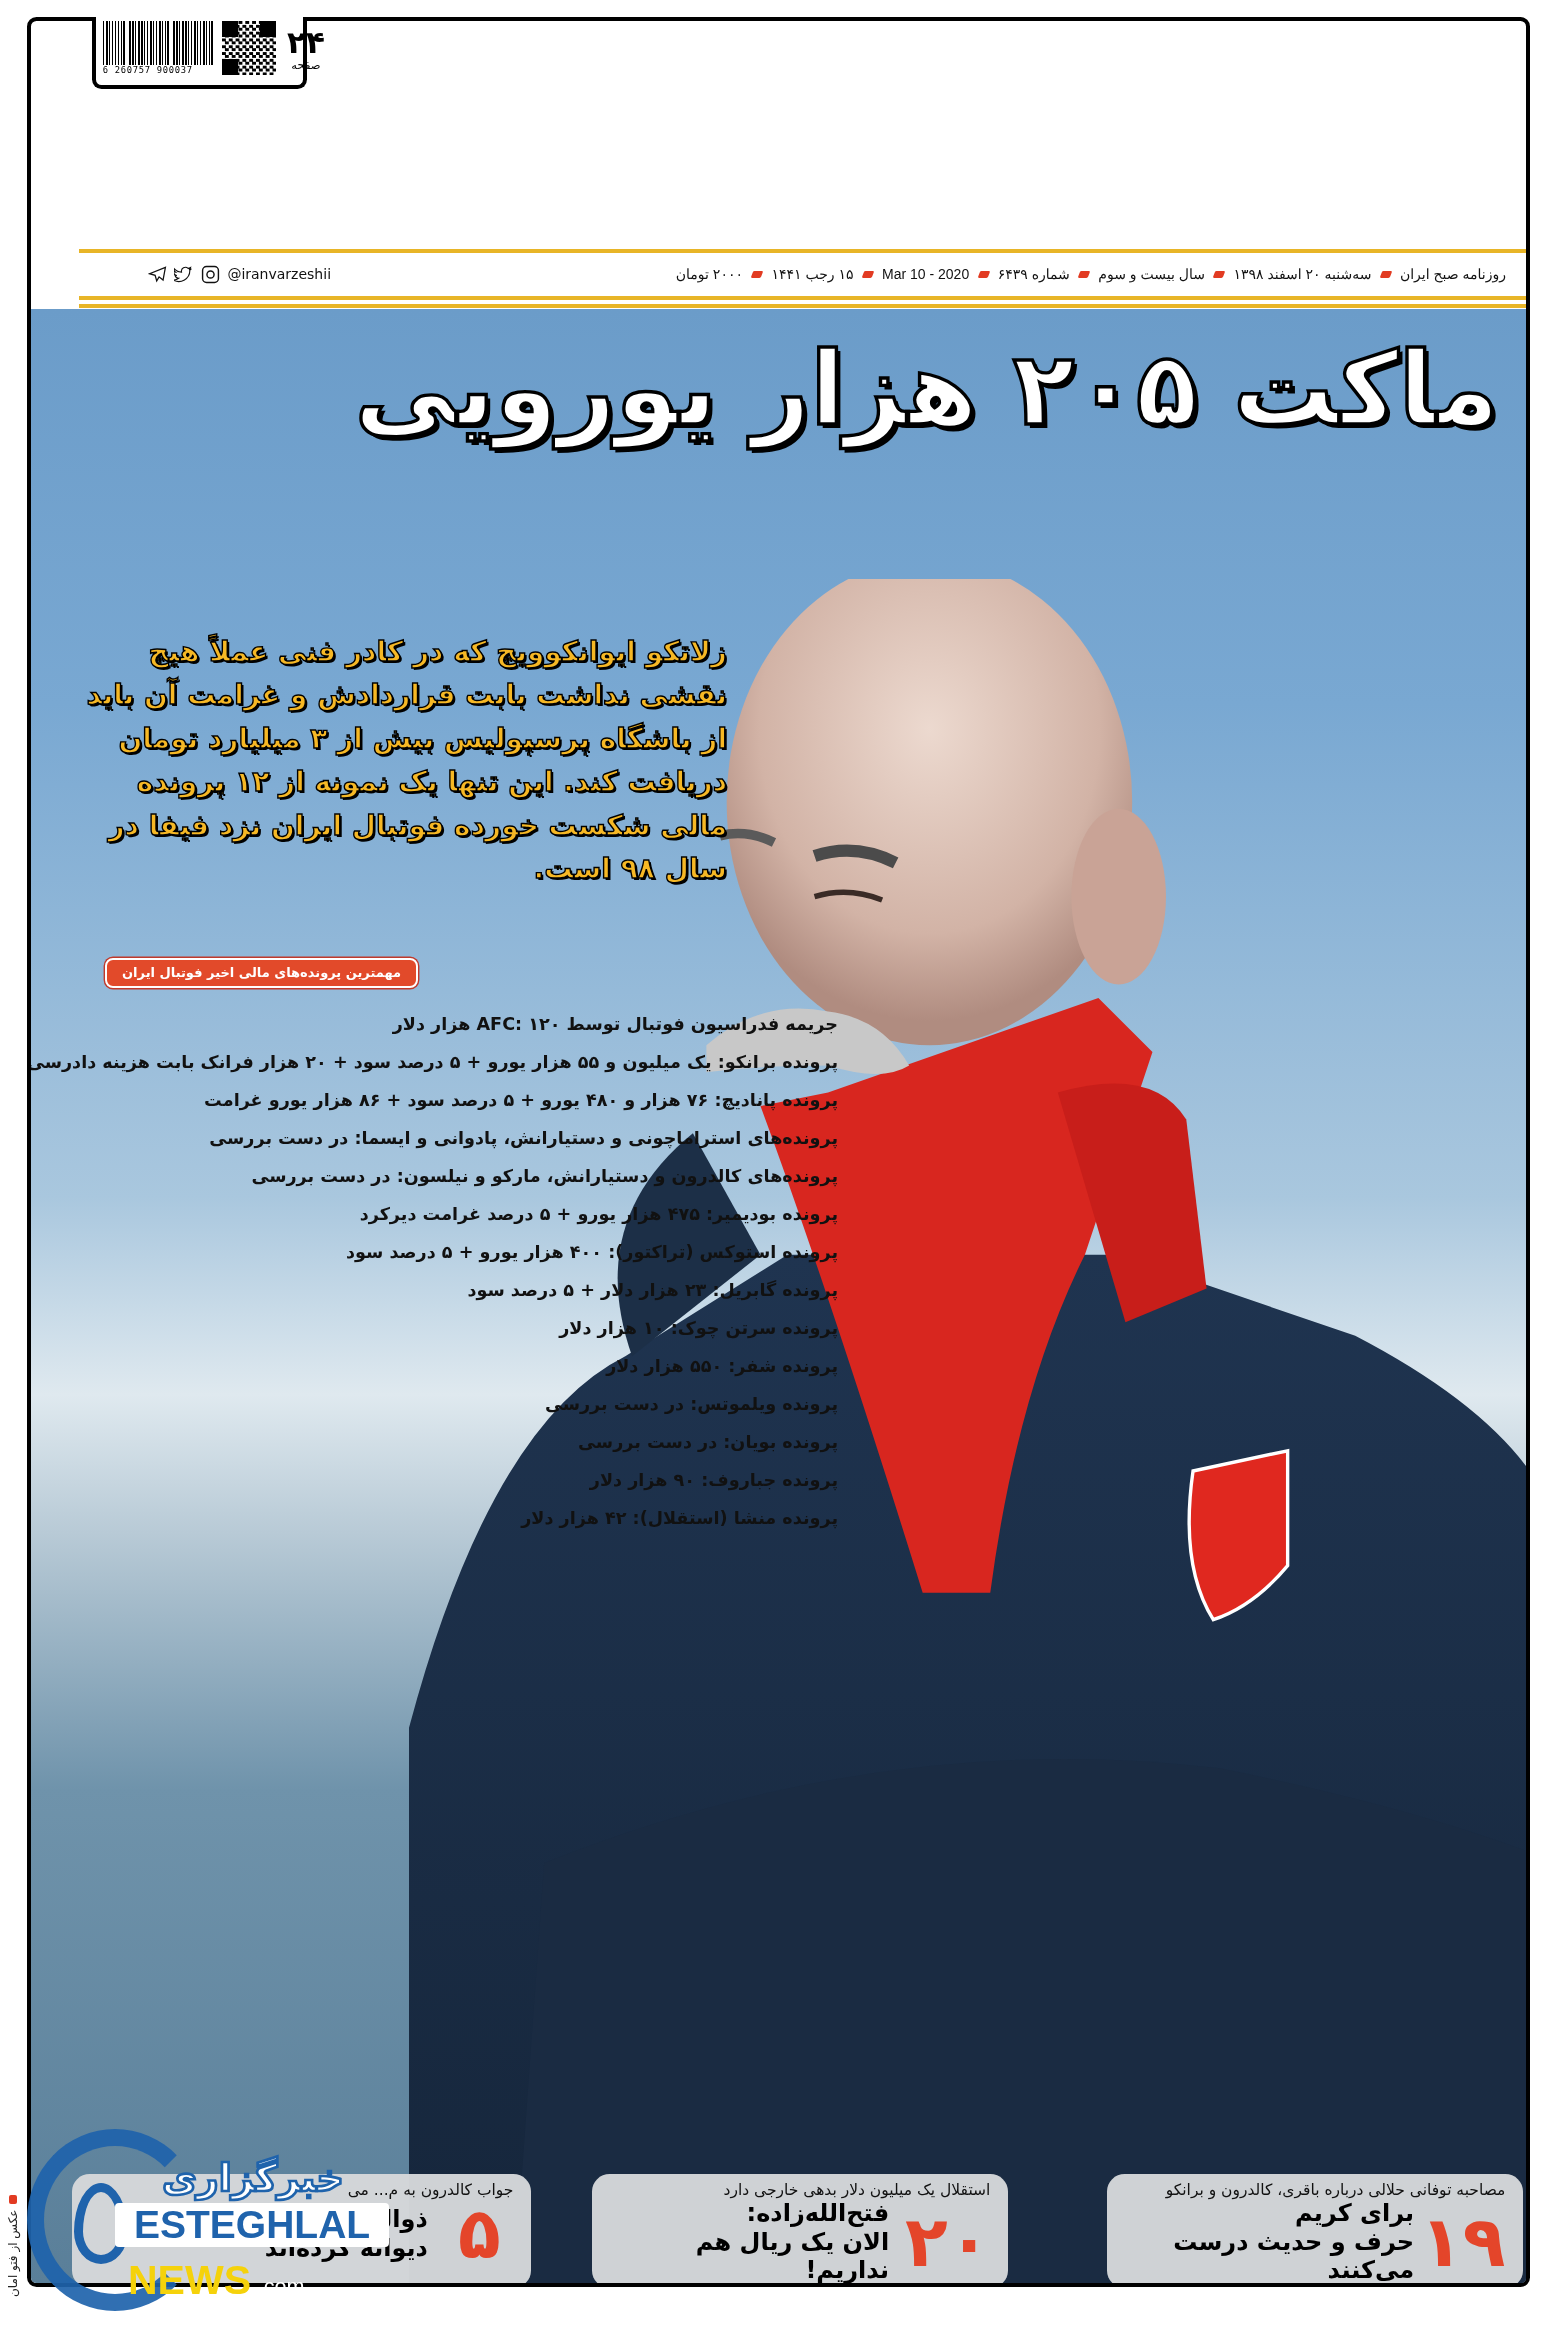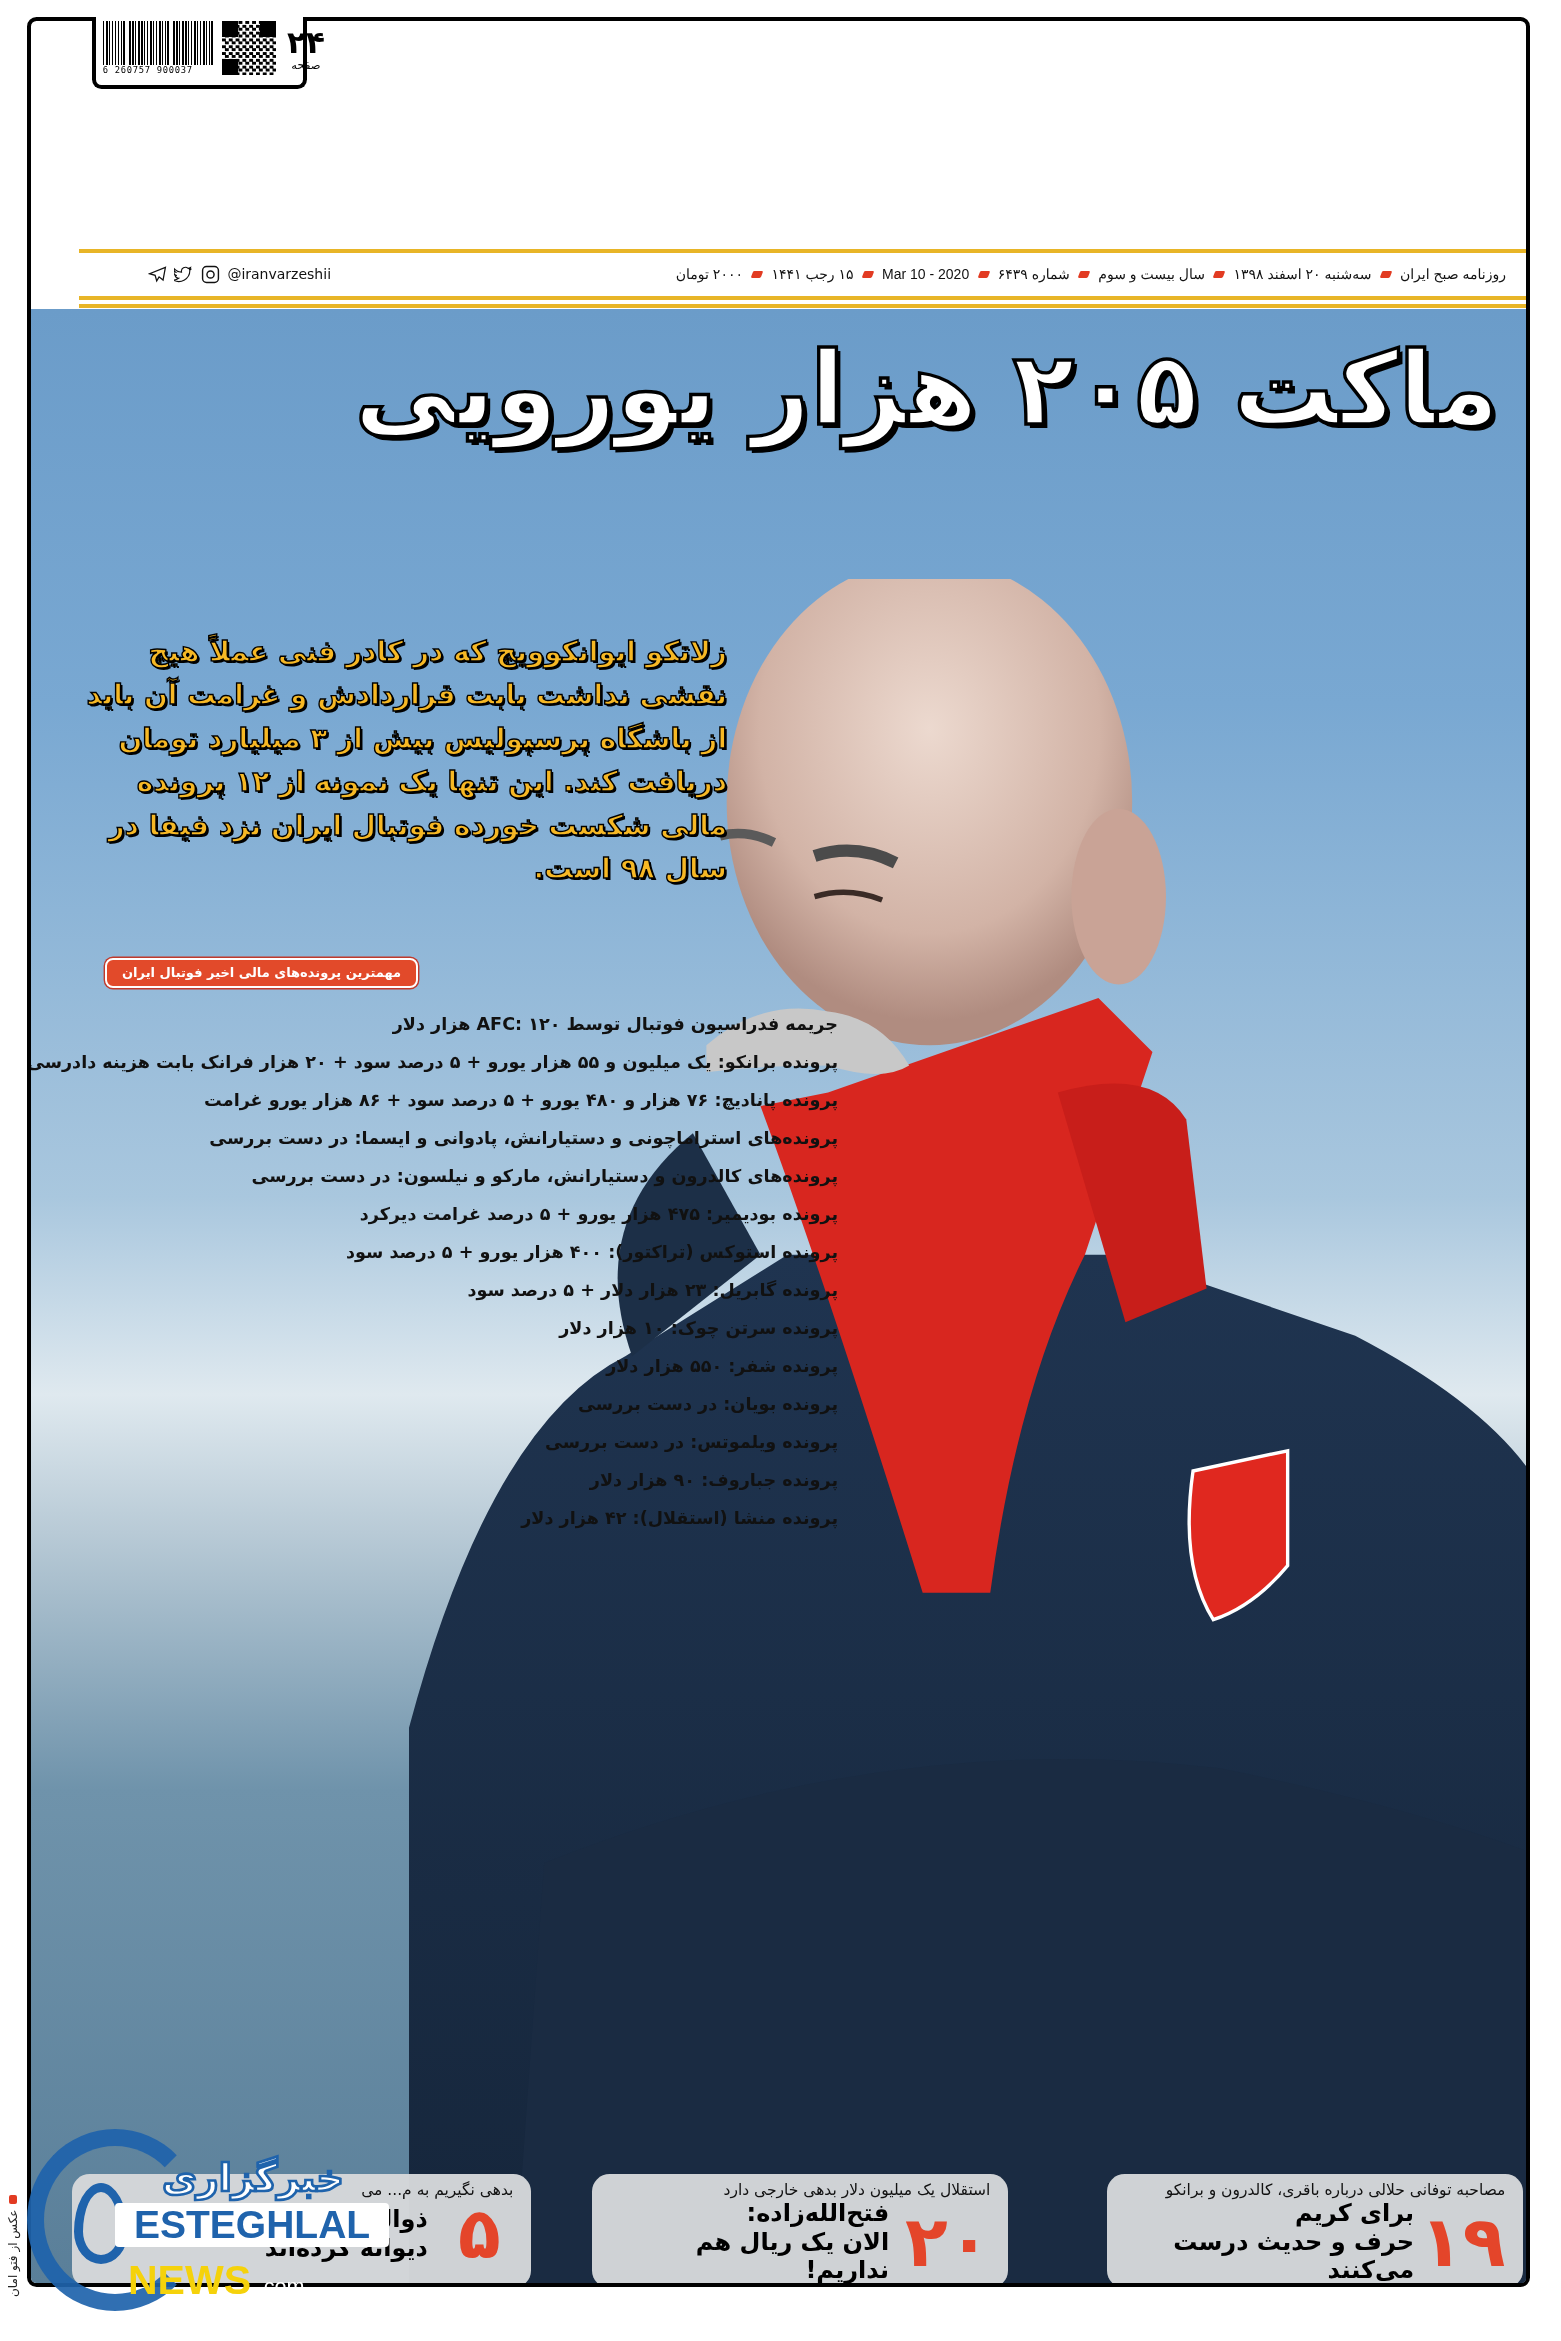--- a/index.html
+++ b/index.html
@@ -140,22 +140,22 @@
       <li>جریمه فدراسیون فوتبال توسط AFC: ۱۲۰ هزار دلار</li>
       <li>پرونده برانکو: یک میلیون و ۵۵ هزار یورو + ۵ درصد سود + ۲۰ هزار فرانک بابت هزینه دادرسی</li>
       <li>پرونده پانادیچ: ۷۶ هزار و ۴۸۰ یورو + ۵ درصد سود + ۸۶ هزار یورو غرامت</li>
       <li>پرونده‌های استراماچونی و دستیارانش، پادوانی و ایسما: در دست بررسی</li>
       <li>پرونده‌های کالدرون و دستیارانش، مارکو و نیلسون: در دست بررسی</li>
       <li>پرونده بودیمیر: ۴۷۵ هزار یورو + ۵ درصد غرامت دیرکرد</li>
       <li>پرونده استوکس (تراکتور): ۴۰۰ هزار یورو + ۵ درصد سود</li>
       <li>پرونده گابریل: ۲۳ هزار دلار + ۵ درصد سود</li>
       <li>پرونده سرتن چوک: ۱۰ هزار دلار</li>
       <li>پرونده شفر: ۵۵۰ هزار دلار</li>
+      <li>پرونده ویلموتس: در دست بررسی</li>
       <li>پرونده بویان: در دست بررسی</li>
-      <li>پرونده ویلموتس: در دست بررسی</li>
       <li>پرونده جباروف: ۹۰ هزار دلار</li>
       <li>پرونده منشا (استقلال): ۴۲ هزار دلار</li>
     </ul>
 
     <div class="cards">
       <div class="card" style="left:1076px">
         <div class="kicker">مصاحبه توفانی حلالی درباره باقری، کالدرون و برانکو</div>
         <div class="body">
           <div class="num">۱۹</div>
           <div class="title">
@@ -168,21 +168,21 @@
         <div class="kicker">استقلال یک میلیون دلار بدهی خارجی دارد</div>
         <div class="body">
           <div class="num">۲۰</div>
           <div class="title">
             <div>فتح‌الله‌زاده:</div>
             <div>الان یک ریال هم نداریم!</div>
           </div>
         </div>
       </div>
       <div class="card" style="left:41px;width:459px">
-        <div class="kicker">بدهی نگیریم به م... می</div>
+        <div class="kicker">جواب کالدرون به م... می</div>
         <div class="body">
           <div class="num">۵</div>
           <div class="title">
             <div>ذوالفقارنسب...</div>
             <div>دیوانه کرده‌اند</div>
           </div>
         </div>
       </div>
     </div>
   </div>

